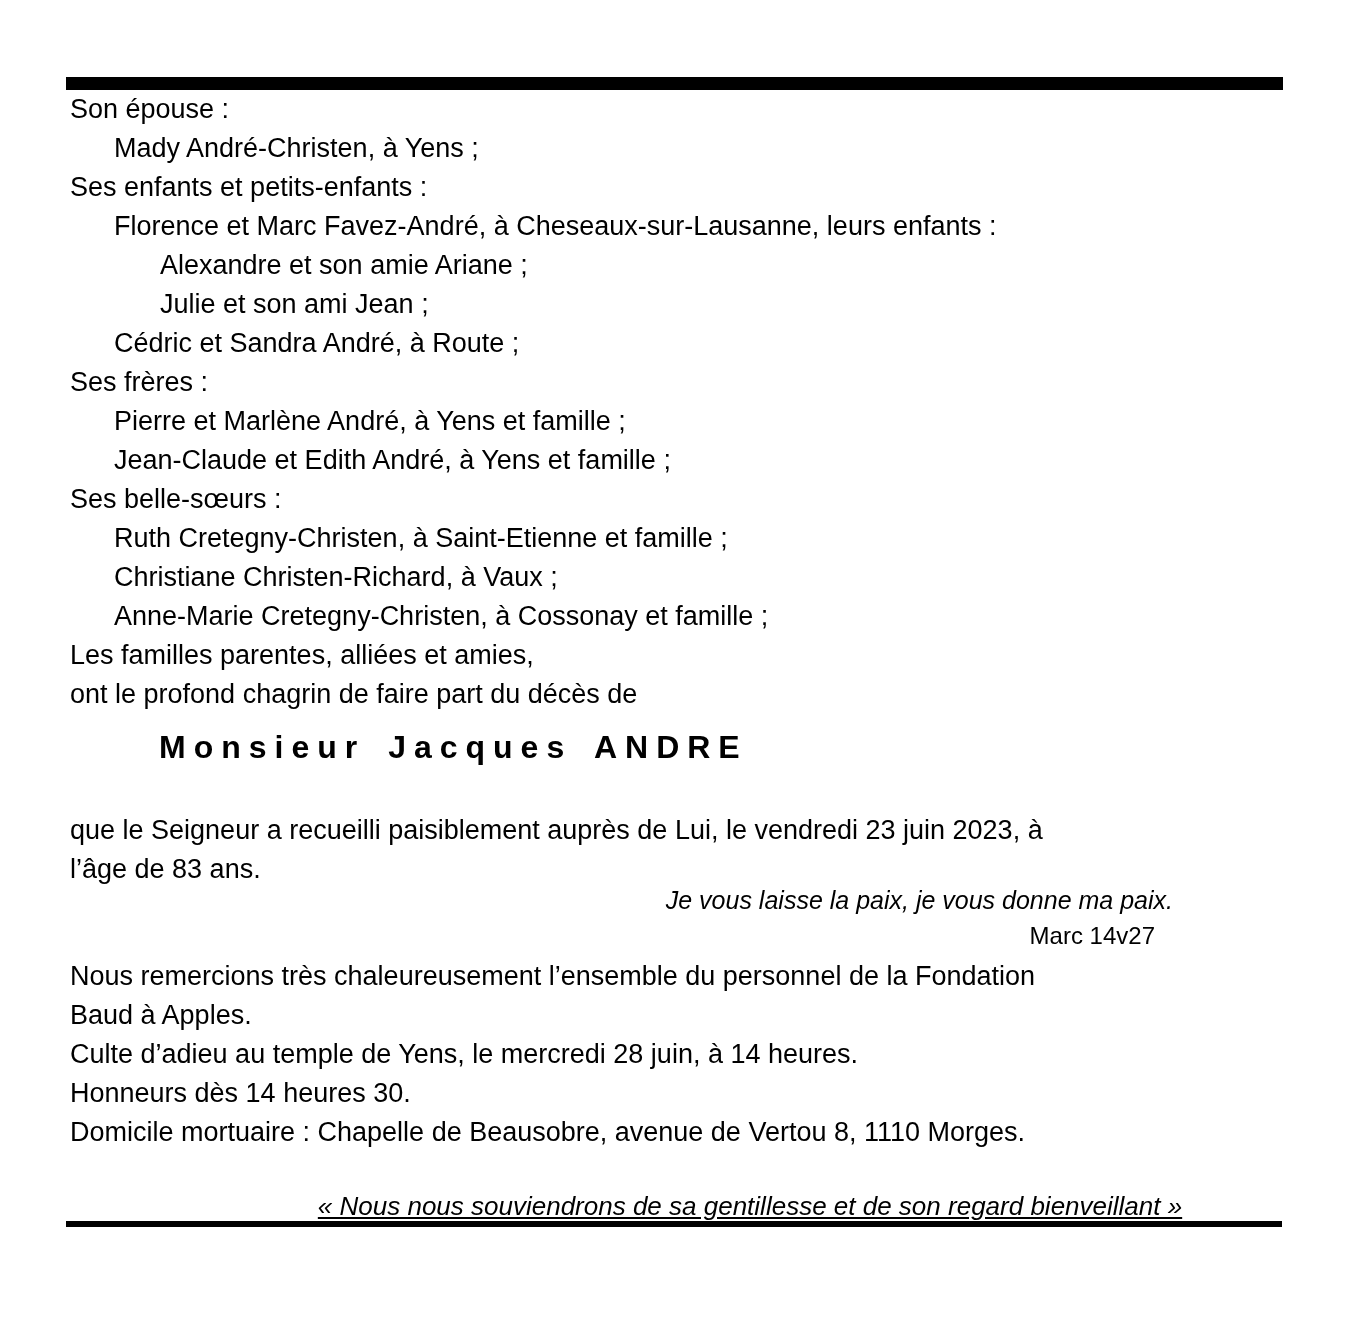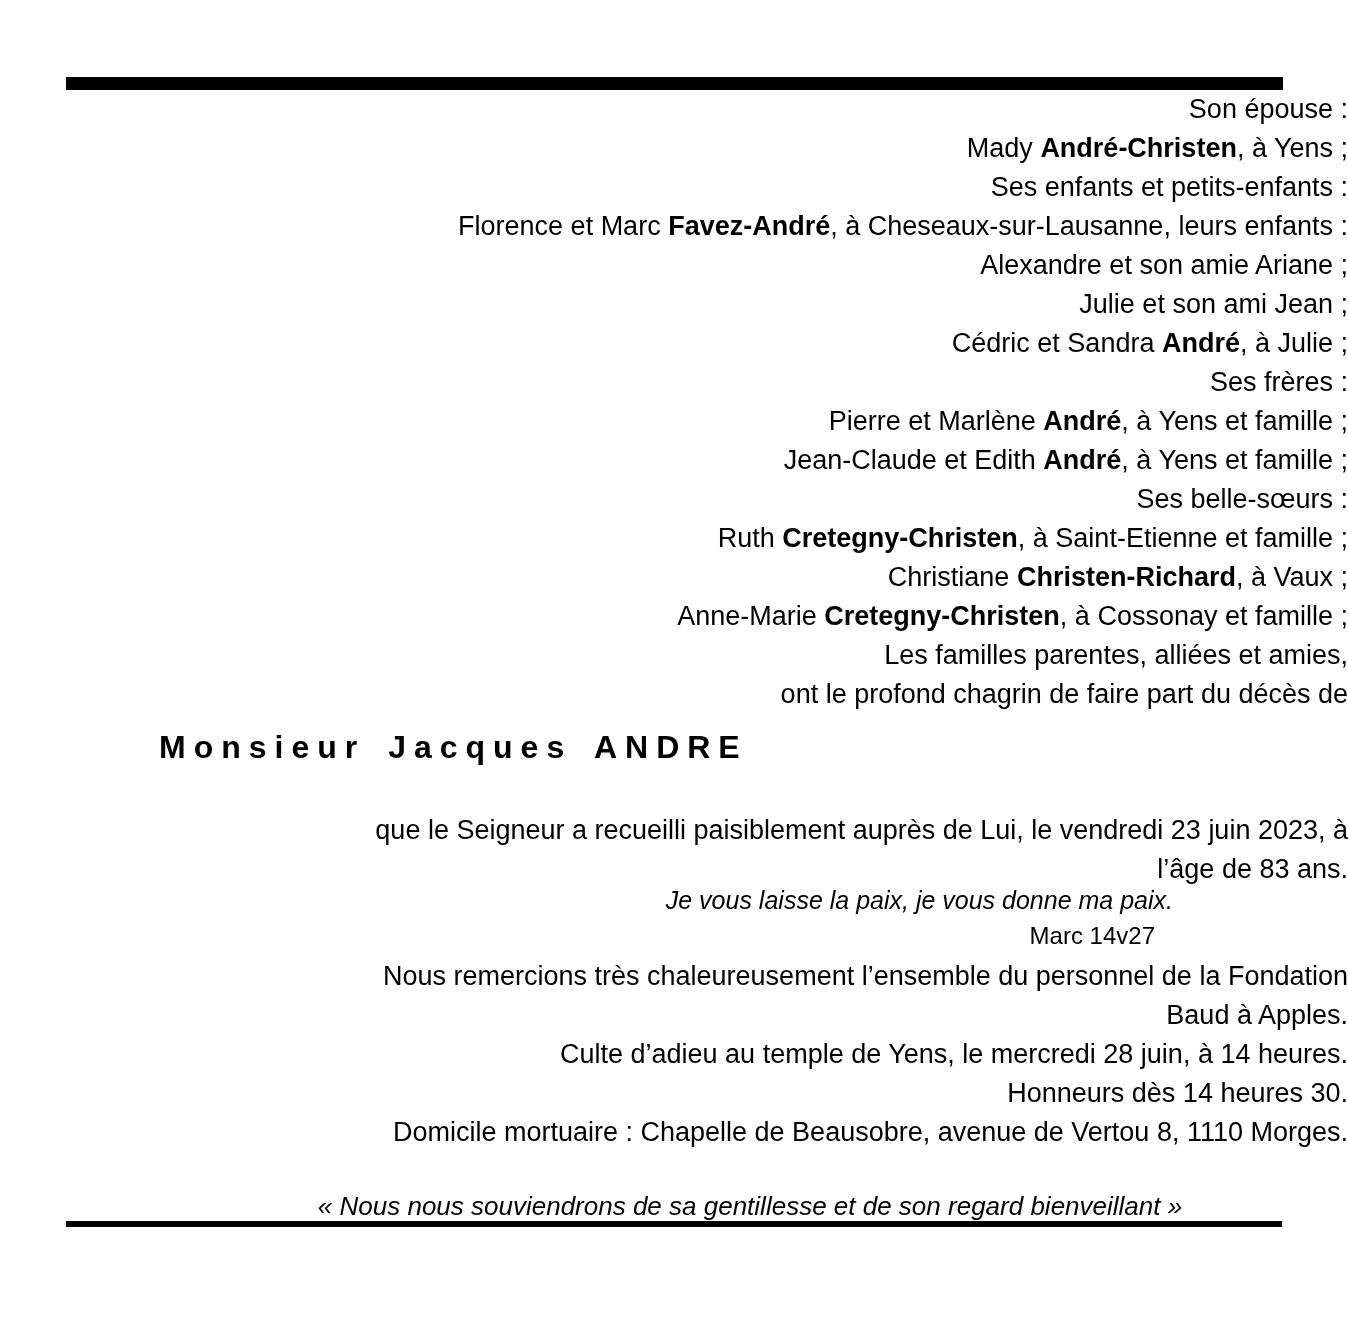--- a/index.html
+++ b/index.html
@@ -24,24 +24,24 @@
     width: 1217px;
     height: 13px;
     background: #000000;
   }
   .intro {
     margin: 0 0 0 70px;
     font-size: 27px;
     line-height: 39px;
     white-space: nowrap;
   }
-  .line { white-space: nowrap; text-align: right; }
+  .line { white-space: nowrap; }
   .line.i1 { padding-left: 44px; }
   .line.i2 { padding-left: 90px; }
-  .b { font-weight: bold; }
+  .b { font-weight: normal; }
   .title {
     margin: 14px 0 8px 66px;
     width: 1217px;
     box-sizing: border-box;
     padding-left: 93px;
     text-align: left;
     font-size: 32px;
     font-weight: bold;
     letter-spacing: 8px;
     word-spacing: 6px;
@@ -73,41 +73,42 @@
   .closing {
     margin: 35px 0 0 66px;
     width: 1217px;
     box-sizing: border-box;
     padding-left: 151px;
     text-align: center;
     font-style: italic;
     font-size: 26px;
     line-height: 39px;
     white-space: nowrap;
+    text-decoration: underline;
   }
   .bottom-rule {
     margin: -5px 0 0 66px;
     width: 1216px;
     height: 6px;
     background: #000000;
   }
 </style>
 </head>
 <body>
 
 <div class="page">
   <div class="top-rule"></div>
   <div class="intro" id="intro">
       <div class="line i0"><span>Son épouse :</span></div>
       <div class="line i1"><span>Mady </span><span class="b">André-Christen</span><span>, à Yens ;</span></div>
       <div class="line i0"><span>Ses enfants et petits-enfants :</span></div>
       <div class="line i1"><span>Florence et Marc </span><span class="b">Favez-André</span><span>, à Cheseaux-sur-Lausanne, leurs enfants :</span></div>
       <div class="line i2"><span>Alexandre et son amie Ariane ;</span></div>
       <div class="line i2"><span>Julie et son ami Jean ;</span></div>
-      <div class="line i1"><span>Cédric et Sandra </span><span class="b">André</span><span>, à Julie ;</span></div>
+      <div class="line i1"><span>Cédric et Sandra </span><span class="b">André</span><span>, à Route ;</span></div>
       <div class="line i0"><span>Ses frères :</span></div>
       <div class="line i1"><span>Pierre et Marlène </span><span class="b">André</span><span>, à Yens et famille ;</span></div>
       <div class="line i1"><span>Jean-Claude et Edith </span><span class="b">André</span><span>, à Yens et famille ;</span></div>
       <div class="line i0"><span>Ses belle-sœurs :</span></div>
       <div class="line i1"><span>Ruth </span><span class="b">Cretegny-Christen</span><span>, à Saint-Etienne et famille ;</span></div>
       <div class="line i1"><span>Christiane </span><span class="b">Christen-Richard</span><span>, à Vaux ;</span></div>
       <div class="line i1"><span>Anne-Marie </span><span class="b">Cretegny-Christen</span><span>, à Cossonay et famille ;</span></div>
       <div class="line i0"><span>Les familles parentes, alliées et amies,</span></div>
       <div class="line i0"><span>ont le profond chagrin de faire part du décès de</span></div>
     </div>

